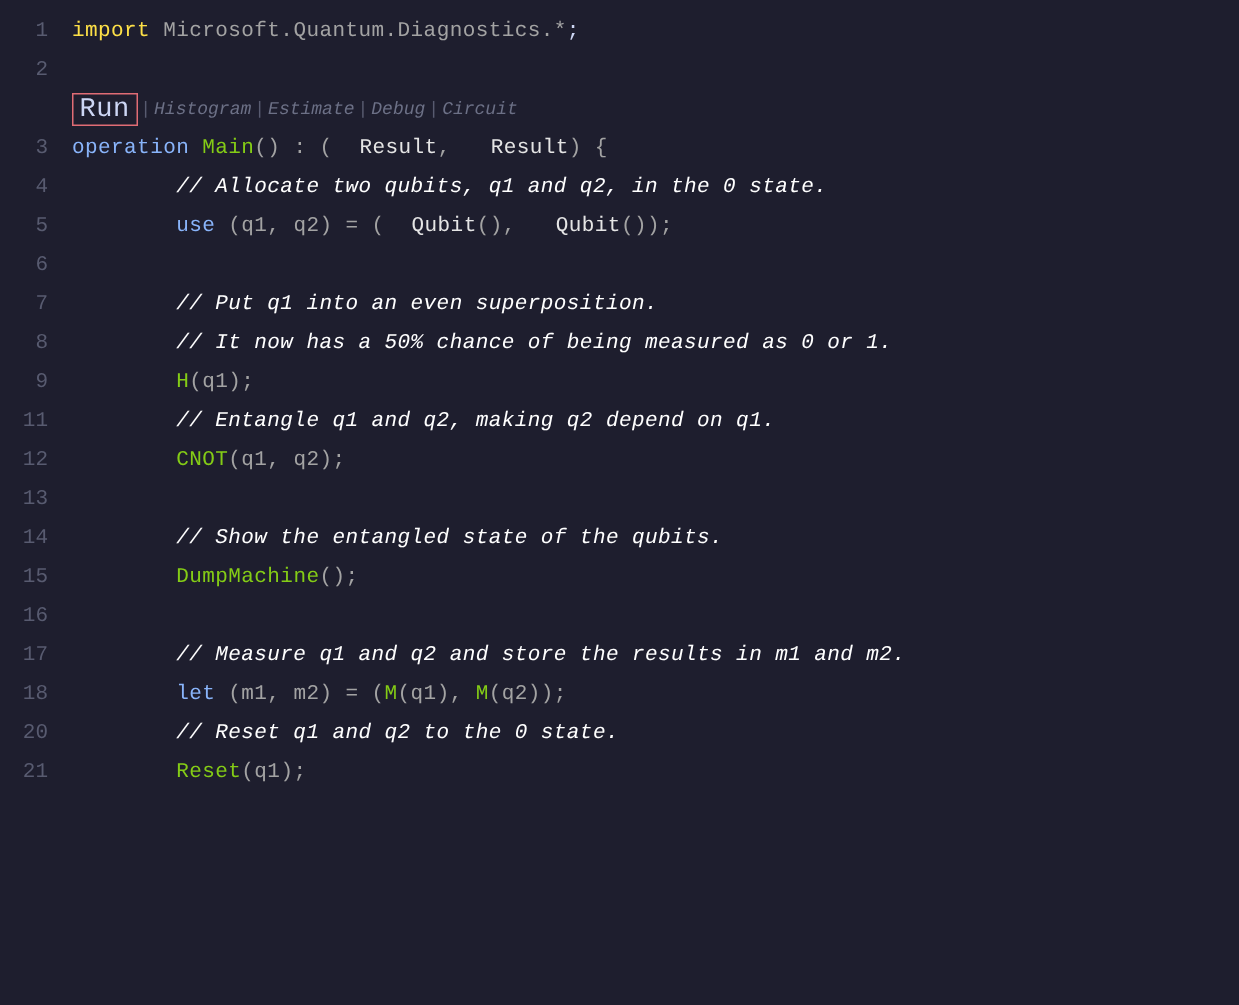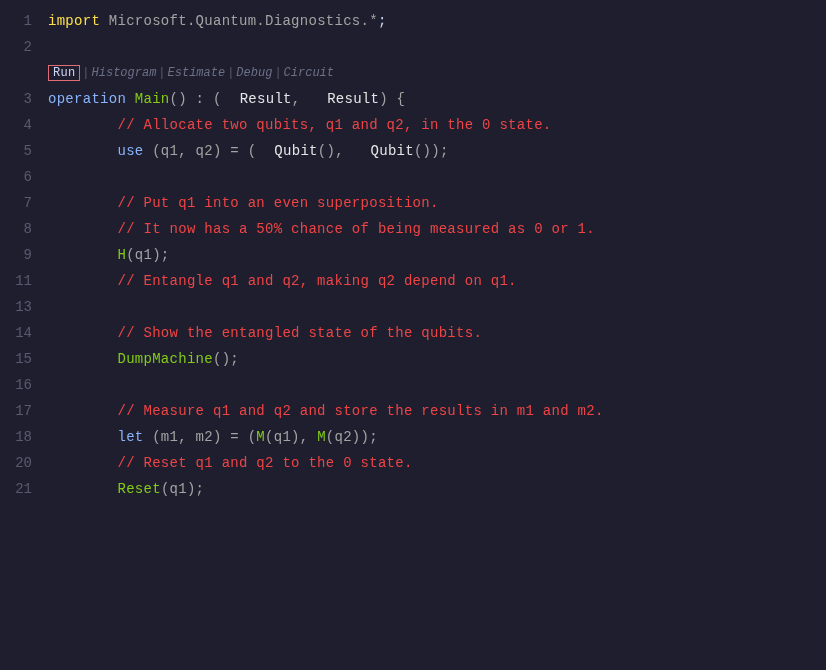--- a/index.html
+++ b/index.html
@@ -59,21 +59,21 @@
       line-height: 22px;
       font-size: 12px;
       color: #6c7086;
       gap: 0;
     }
 
     .codelens-run {
       border: 1px solid #e06c75;
       color: #cdd6f4;
       padding: 0px 4px;
-      font-size: 12px;
+      font-size: 18px;
       cursor: pointer;
       background: transparent;
       font-family: inherit;
       letter-spacing: 0.02em;
     }
 
     .codelens-sep {
       color: #585b70;
       font-size: 12px;
       padding: 0 2px;
@@ -86,21 +86,21 @@
       font-style: italic;
     }
 
     
     .kw-import    { color: #fde047; } 
     .kw-use       { color: #89b4fa; } 
     .kw-let       { color: #89b4fa; } 
     .kw-operation { color: #89b4fa; } 
     .type-name    { color: #e5e5e5; margin-left: 18px; } 
     .fn-name      { color: #84cc16; } 
-    .comment      { color: #ef4444; }
+    .comment      { color: #ffffff; font-style: italic; }
     .semi         { color: #cdd6f4; }
     .plain        { color: #a3a3a3; }
   </style>
 </head>
 <body>
 
 <div class="editor-container">
 
 <div class="code-line">
       <span class="line-number">1</span>
@@ -148,20 +148,24 @@
     </div>
     <div class="code-line">
       <span class="line-number">9</span>
       <span class="line-content"><span class="plain">        </span><span class="fn-name">H</span><span class="plain">(q1);</span></span>
     </div>
     <div class="code-line">
       <span class="line-number">11</span>
       <span class="line-content"><span class="comment">        // Entangle q1 and q2, making q2 depend on q1.</span></span>
     </div>
     <div class="code-line">
+      <span class="line-number">12</span>
+      <span class="line-content"><span class="plain">        </span><span class="fn-name">CNOT</span><span class="plain">(q1, q2);</span></span>
+    </div>
+    <div class="code-line">
       <span class="line-number">13</span>
       <span class="line-content"> </span>
     </div>
     <div class="code-line">
       <span class="line-number">14</span>
       <span class="line-content"><span class="comment">        // Show the entangled state of the qubits.</span></span>
     </div>
     <div class="code-line">
       <span class="line-number">15</span>
       <span class="line-content"><span class="plain">        </span><span class="fn-name">DumpMachine</span><span class="plain">();</span></span>

